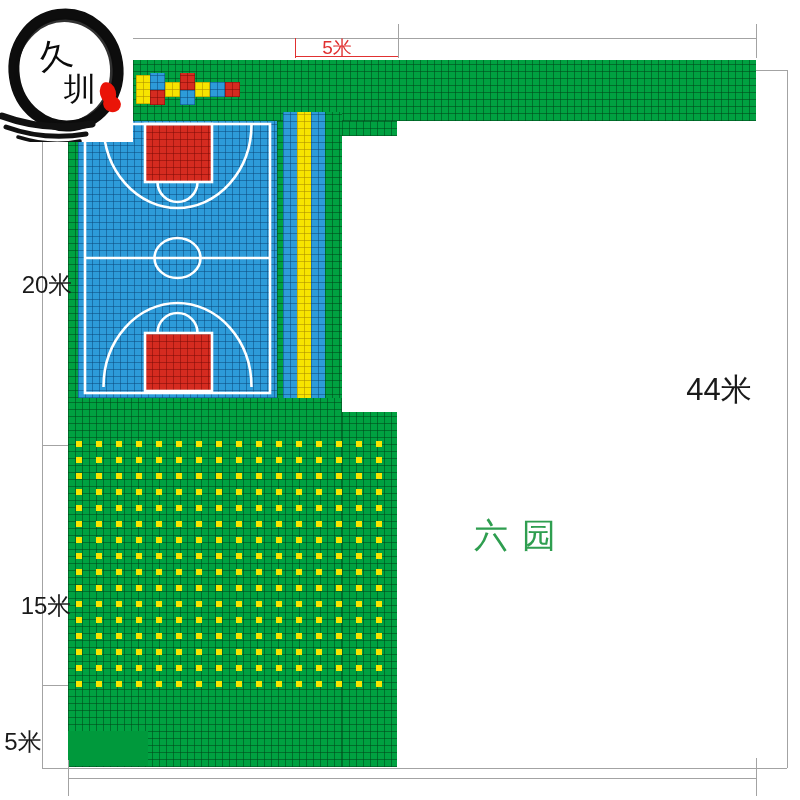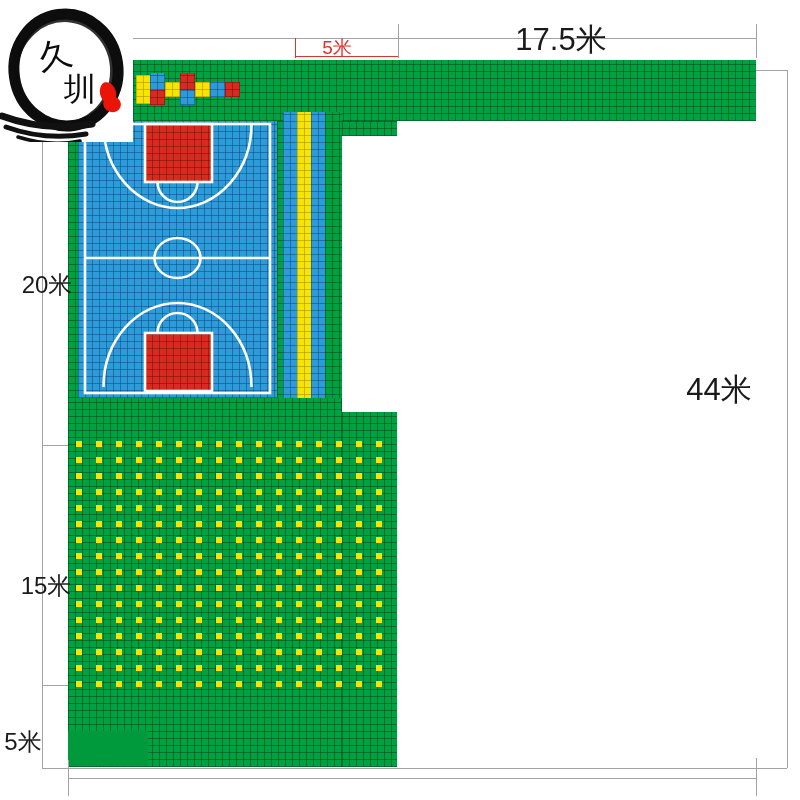--- a/index.html
+++ b/index.html
@@ -353,25 +353,25 @@
 
   <div class="abs dline" style="left:787px;top:70px;width:1px;height:698px;"></div>
   <div class="abs dline" style="left:756px;top:70px;width:31px;height:1px;"></div>
 
   <div class="abs dline" style="left:42px;top:768px;width:745px;height:1px;"></div>
   <div class="abs dline" style="left:68px;top:778px;width:688px;height:1px;"></div>
   <div class="abs dline" style="left:68px;top:760px;width:1px;height:36px;"></div>
   <div class="abs dline" style="left:756px;top:758px;width:1px;height:38px;"></div>
 
   <div class="dim-label red-label" style="left:337px;top:47px;">5米</div>
-  <div class="dim-label mid" style="left:561px;top:39px;">17.5米</div>
   <div class="dim-label mid" style="left:719px;top:389px;">44米</div>
   <div class="dim-label small" style="left:47px;top:285px;">20米</div>
-  <div class="dim-label small" style="left:46px;top:586px;">15米</div>
+  <div class="dim-label small" style="left:46px;top:606px;">15米</div>
   <div class="dim-label small" style="left:23px;top:742px;">5米</div>
+  <div class="area-label" style="left:474px;top:519px;">六园</div>
 
   <div class="abs logo-box" style="left:0;top:0;width:133px;height:142px;">
     <svg width="133" height="142" viewBox="0 0 133 142">
       <g transform="rotate(-8 66 70)">
         <ellipse cx="66" cy="70" rx="52" ry="56" fill="none" stroke="#0d0d0d" stroke-width="11"></ellipse>
       </g>
       <g transform="rotate(5 64 72)">
         <ellipse cx="64" cy="72" rx="48" ry="52" fill="none" stroke="#0d0d0d" stroke-width="4" opacity="0.85"></ellipse>
       </g>
       <path d="M 2 116 Q 45 132 92 124" fill="none" stroke="#111" stroke-width="7" stroke-linecap="round"></path>

